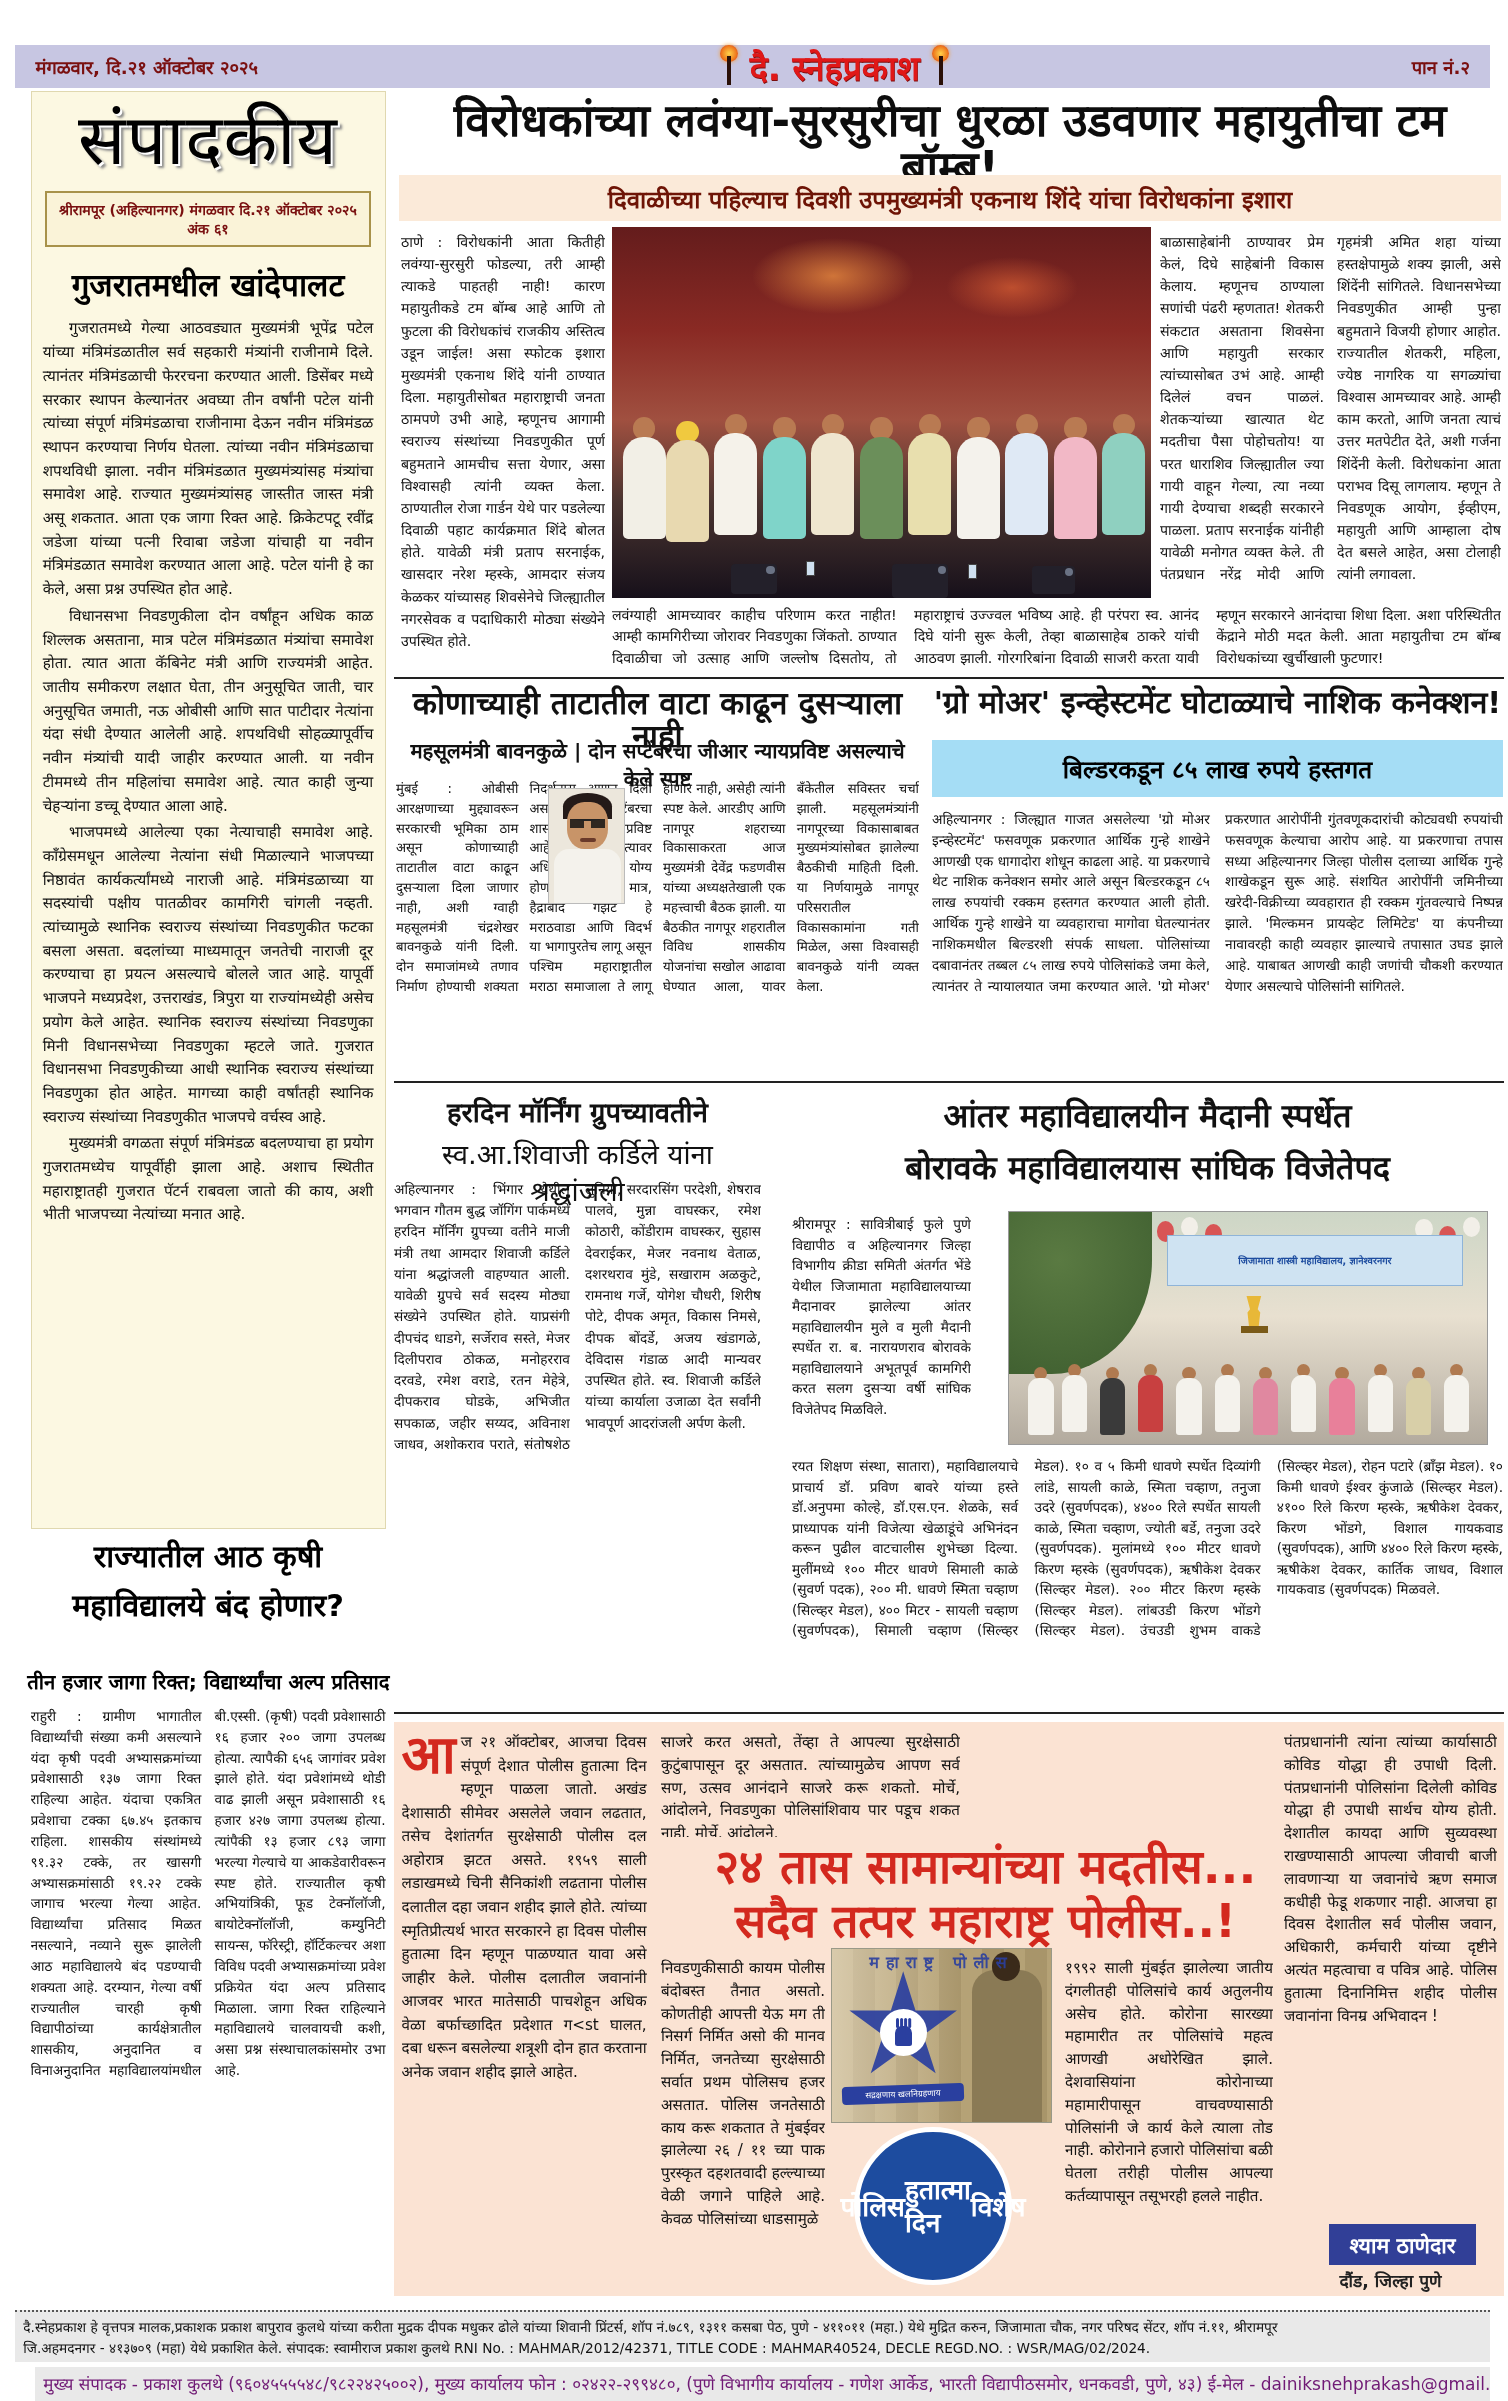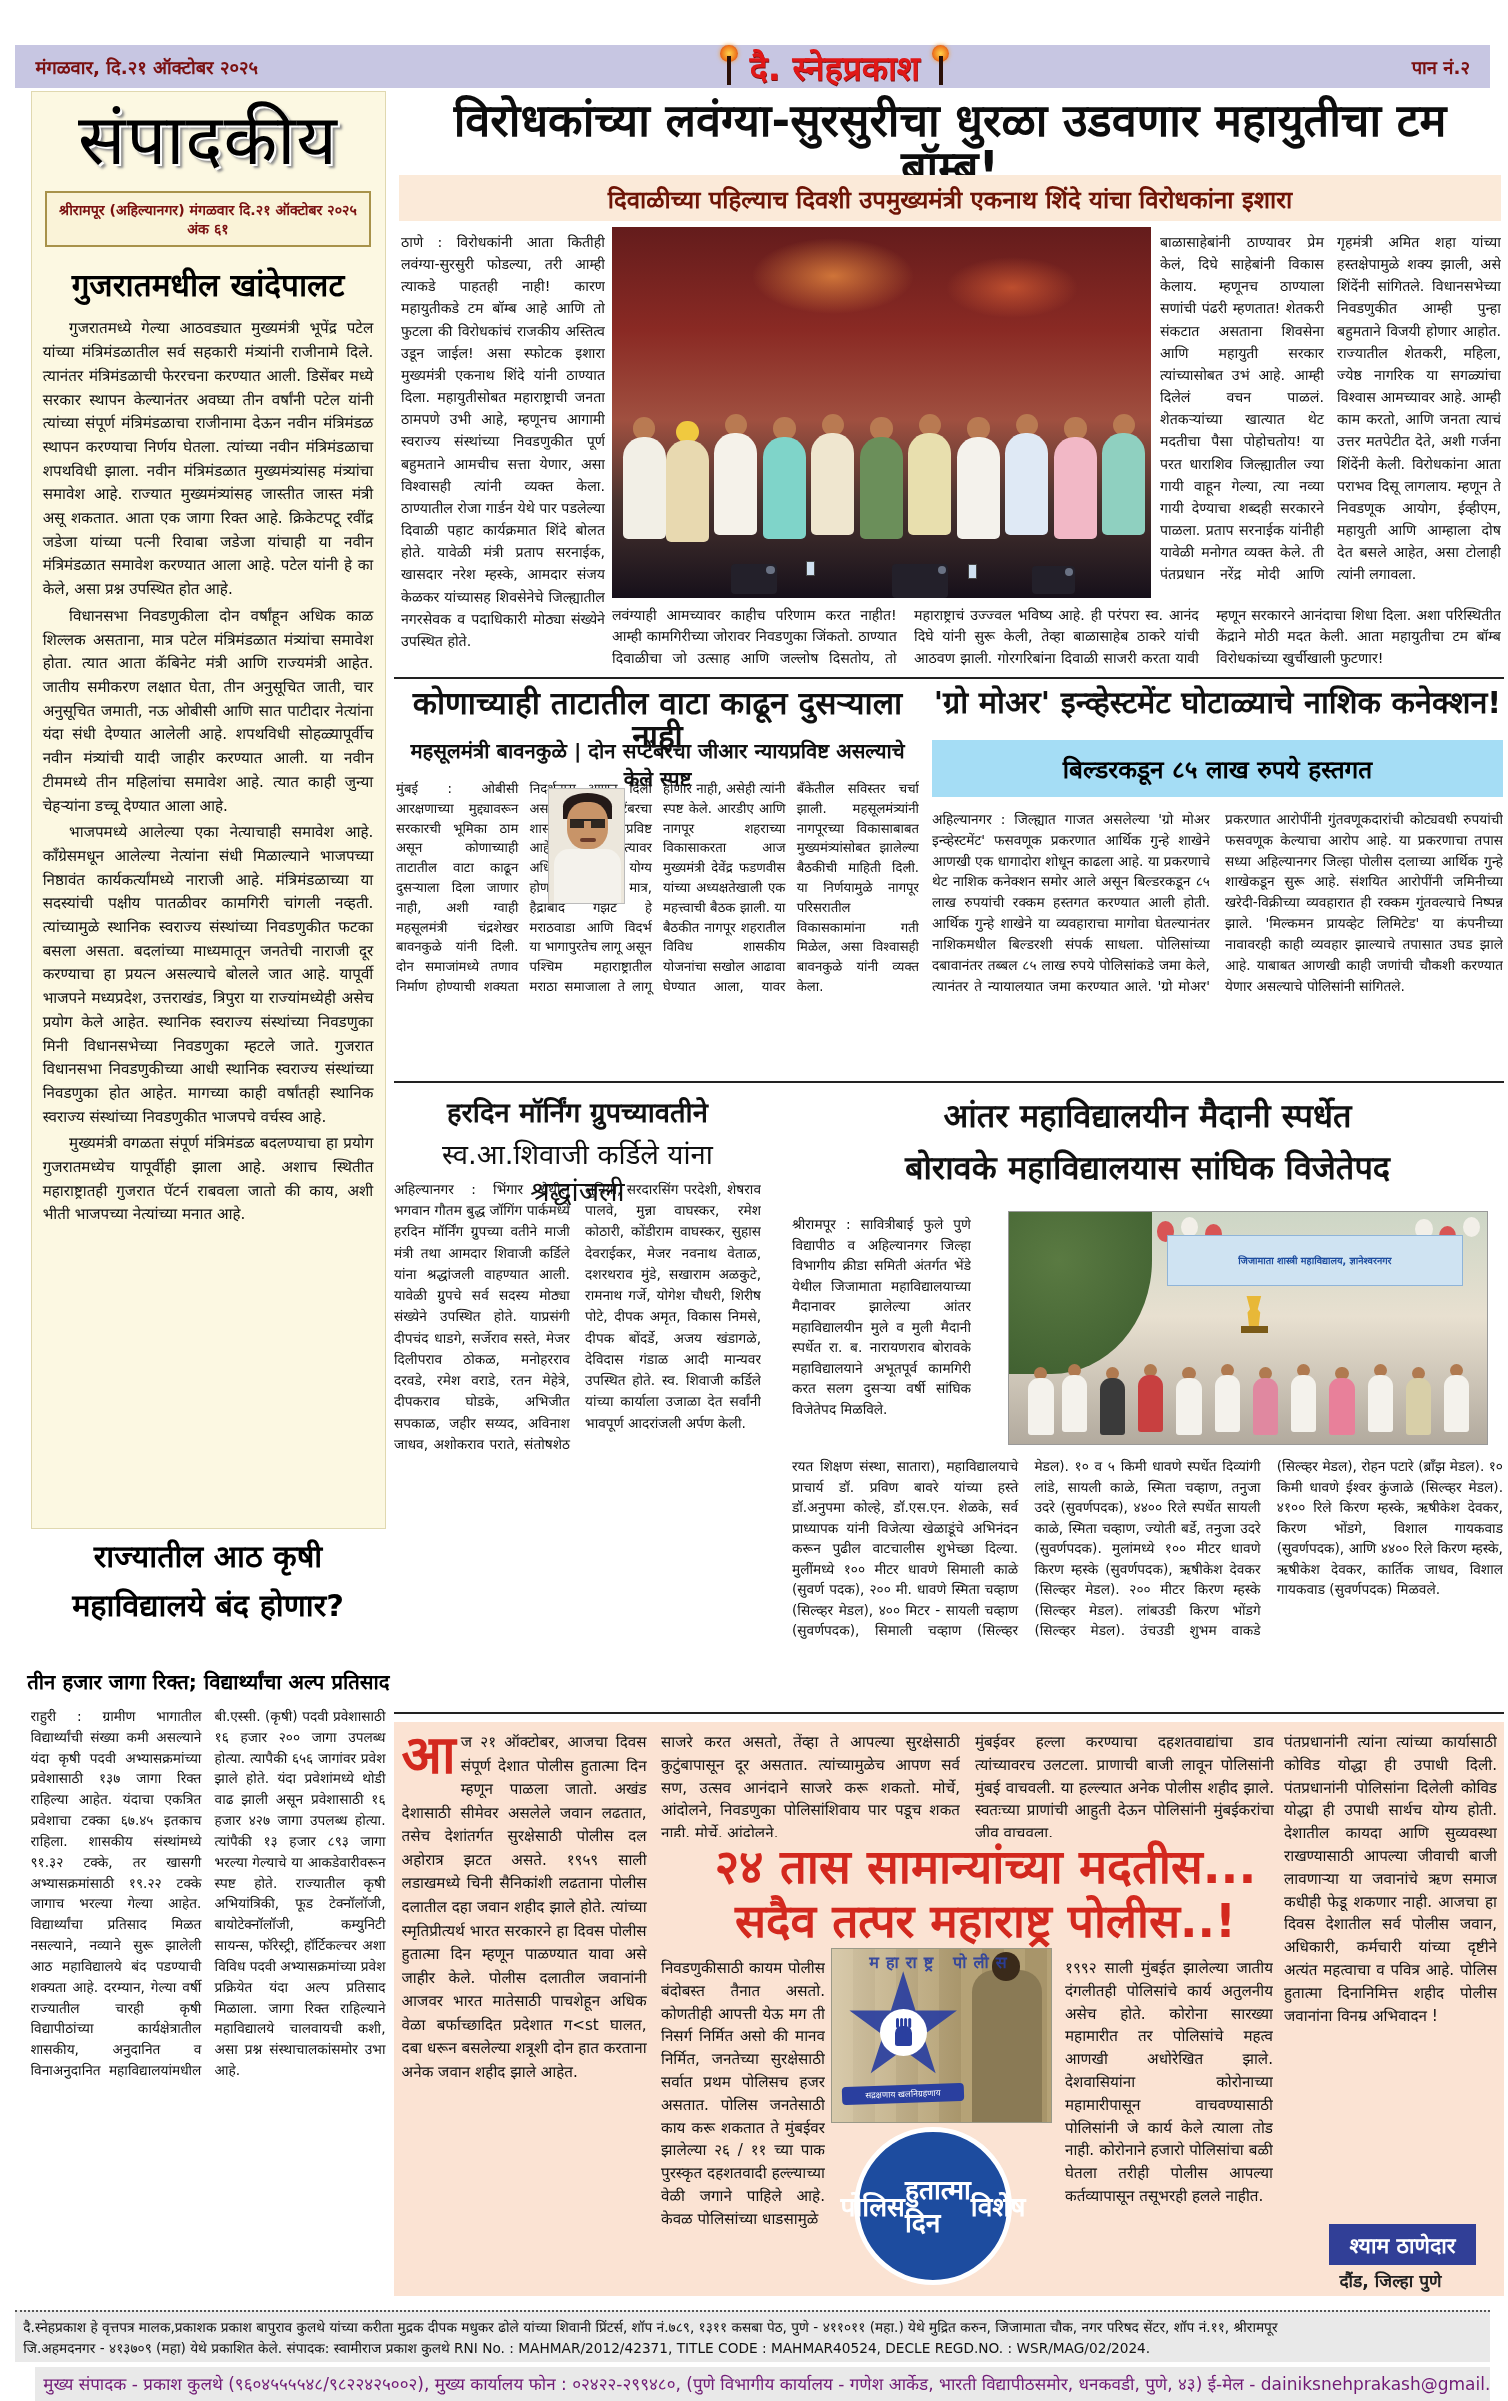--- a/index.html
+++ b/index.html
@@ -350,21 +350,20 @@
   <div class="hrule" style="top:1712px;"></div>
 
   <div class="agri-h" style="top:1541px;">राज्यातील आठ कृषी</div>
   <div class="agri-h" style="top:1590px;">महाविद्यालये बंद होणार?</div>
   <div class="agri-sub">तीन हजार जागा रिक्त; विद्यार्थ्यांचा अल्प प्रतिसाद</div>
   <div class="agri-body">राहुरी : ग्रामीण भागातील विद्यार्थ्यांची संख्या कमी असल्याने यंदा कृषी पदवी अभ्यासक्रमांच्या प्रवेशासाठी १३७ जागा रिक्त राहिल्या आहेत. यंदाचा एकत्रित प्रवेशाचा टक्का ६७.४५ इतकाच राहिला. शासकीय संस्थांमध्ये ९१.३२ टक्के, तर खासगी अभ्यासक्रमांसाठी १९.२२ टक्के जागाच भरल्या गेल्या आहेत. विद्यार्थ्यांचा प्रतिसाद मिळत नसल्याने, नव्याने सुरू झालेली आठ महाविद्यालये बंद पडण्याची शक्यता आहे. दरम्यान, गेल्या वर्षी राज्यातील चारही कृषी विद्यापीठांच्या कार्यक्षेत्रातील शासकीय, अनुदानित व विनाअनुदानित महाविद्यालयांमधील बी.एस्सी. (कृषी) पदवी प्रवेशासाठी १६ हजार २०० जागा उपलब्ध होत्या. त्यापैकी ६५६ जागांवर प्रवेश झाले होते. यंदा प्रवेशांमध्ये थोडी वाढ झाली असून प्रवेशासाठी १६ हजार ४२७ जागा उपलब्ध होत्या. त्यांपैकी १३ हजार ८९३ जागा भरल्या गेल्याचे या आकडेवारीवरून स्पष्ट होते. राज्यातील कृषी अभियांत्रिकी, फूड टेक्नॉलॉजी, बायोटेक्नॉलॉजी, कम्युनिटी सायन्स, फॉरेस्ट्री, हॉर्टिकल्चर अशा विविध पदवी अभ्यासक्रमांच्या प्रवेश प्रक्रियेत यंदा अल्प प्रतिसाद मिळाला. जागा रिक्त राहिल्याने महाविद्यालये चालवायची कशी, असा प्रश्न संस्थाचालकांसमोर उभा आहे.</div>
 
   <div class="police-box">
     <div class="pol-colA"><span class="pol-drop">आ</span><span>ज २१ ऑक्टोबर, आजचा दिवस संपूर्ण देशात पोलीस हुतात्मा दिन म्हणून पाळला जातो. अखंड देशासाठी सीमेवर असलेले जवान लढतात, तसेच देशांतर्गत सुरक्षेसाठी पोलीस दल अहोरात्र झटत असते. १९५९ साली लडाखमध्ये चिनी सैनिकांशी लढताना पोलीस दलातील दहा जवान शहीद झाले होते. त्यांच्या स्मृतिप्रीत्यर्थ भारत सरकारने हा दिवस पोलीस हुतात्मा दिन म्हणून पाळण्यात यावा असे जाहीर केले. पोलीस दलातील जवानांनी आजवर भारत मातेसाठी पाचशेहून अधिक वेळा बर्फाच्छादित प्रदेशात ग&lt;st घालत, दबा धरून बसलेल्या शत्रूशी दोन हात करताना अनेक जवान शहीद झाले आहेत.</span></div>
     <div class="pol-colBtop">साजरे करत असतो, तेंव्हा ते आपल्या सुरक्षेसाठी कुटुंबापासून दूर असतात. त्यांच्यामुळेच आपण सर्व सण, उत्सव आनंदाने साजरे करू शकतो. मोर्चे, आंदोलने, निवडणुका पोलिसांशिवाय पार पडूच शकत नाही. मोर्चे, आंदोलने,</div>
-    <div class="pol-colCtop">मुंबईवर हल्ला करण्याचा दहशतवाद्यांचा डाव त्यांच्यावरच उलटला. प्राणाची बाजी लावून पोलिसांनी मुंबई वाचवली. या हल्ल्यात अनेक पोलीस शहीद झाले. स्वतःच्या प्राणांची आहुती देऊन पोलिसांनी मुंबईकरांचा जीव वाचवला.</div>
     <div class="pol-red">
       <div class="l1">२४ तास सामान्यांच्या मदतीस...</div>
       <div class="l2">सदैव तत्पर महाराष्ट्र पोलीस..!</div>
     </div>
     <div class="ph-police">
       <div class="light"></div>
       <div class="officer">
           <div class="ohead"></div>
         </div>
       <div class="ptitle">महाराष्ट्र पोलीस</div>

